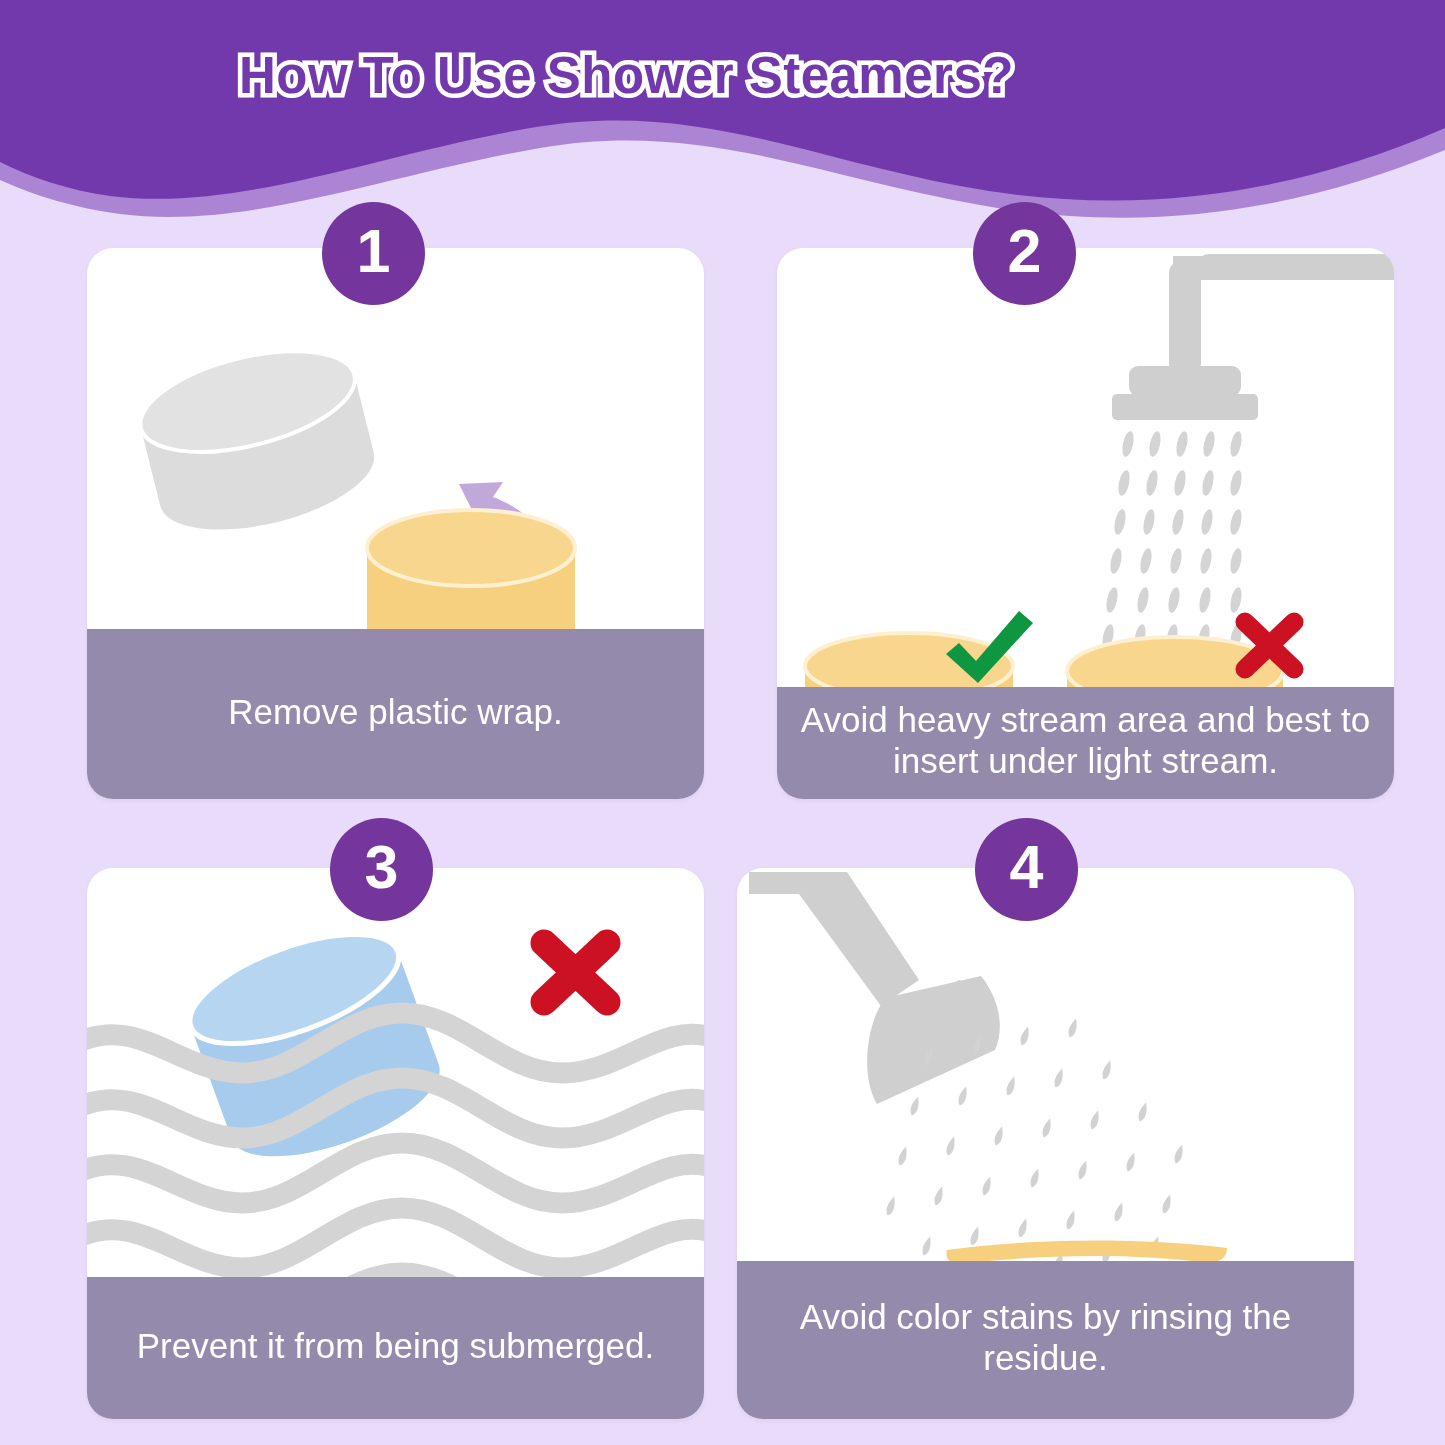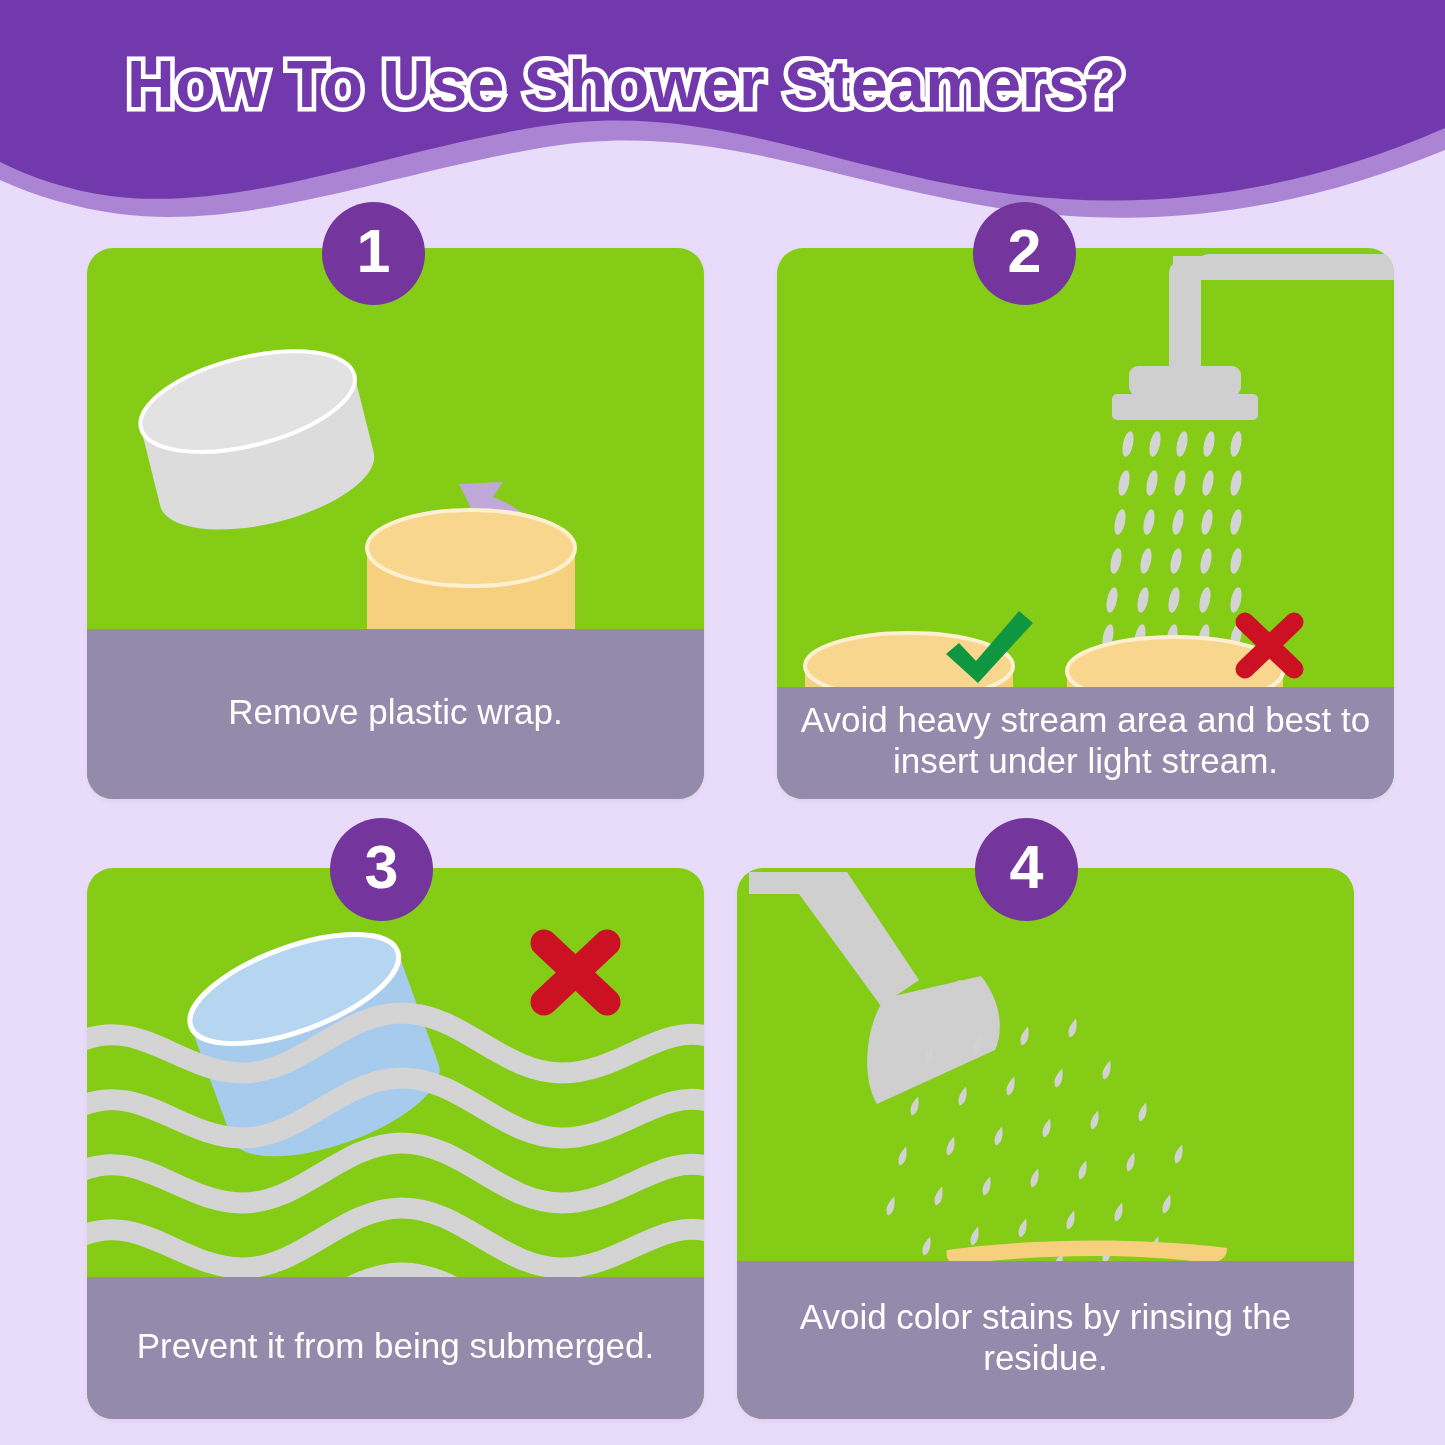--- a/index.html
+++ b/index.html
@@ -13,38 +13,38 @@
 
   
   #header-band {
     position:absolute; left:0; top:0; width:1445px; height:230px;
     overflow:hidden; z-index:5;
   }
   #header-band svg { position:absolute; left:0; top:0; }
   #page-title {
     position:absolute; left:0; top:46px; width:1253px;
     text-align:center;
-    font-size:66px; font-weight:bold;
+    font-size:51px; font-weight:bold;
     letter-spacing:0.5px;
     color:#7239ac;
     -webkit-text-stroke:9px #ffffff;
     paint-order: stroke fill;
     z-index:3;
     white-space:nowrap;
   }
 
   
   #panel-grid {
     position:absolute; left:0; top:0; width:1445px; height:1445px;
     z-index:2;
   }
   .panel {
     position:absolute;
     width:617px; height:551px;
-    background:#84cc16;
+    background:#ffffff;
     border-radius:26px;
     overflow:hidden;
     box-shadow:0 2px 4px rgba(120,90,160,0.09);
   }
   .panel.p1 { left:87px;  top:248px;  }
   .panel.p2 { left:737px; top:248px;margin-left:40px;  }
   .panel.p3 { left:87px;  top:868px;  }
   .panel.p4 { left:737px; top:868px;  }
 
   .art {

